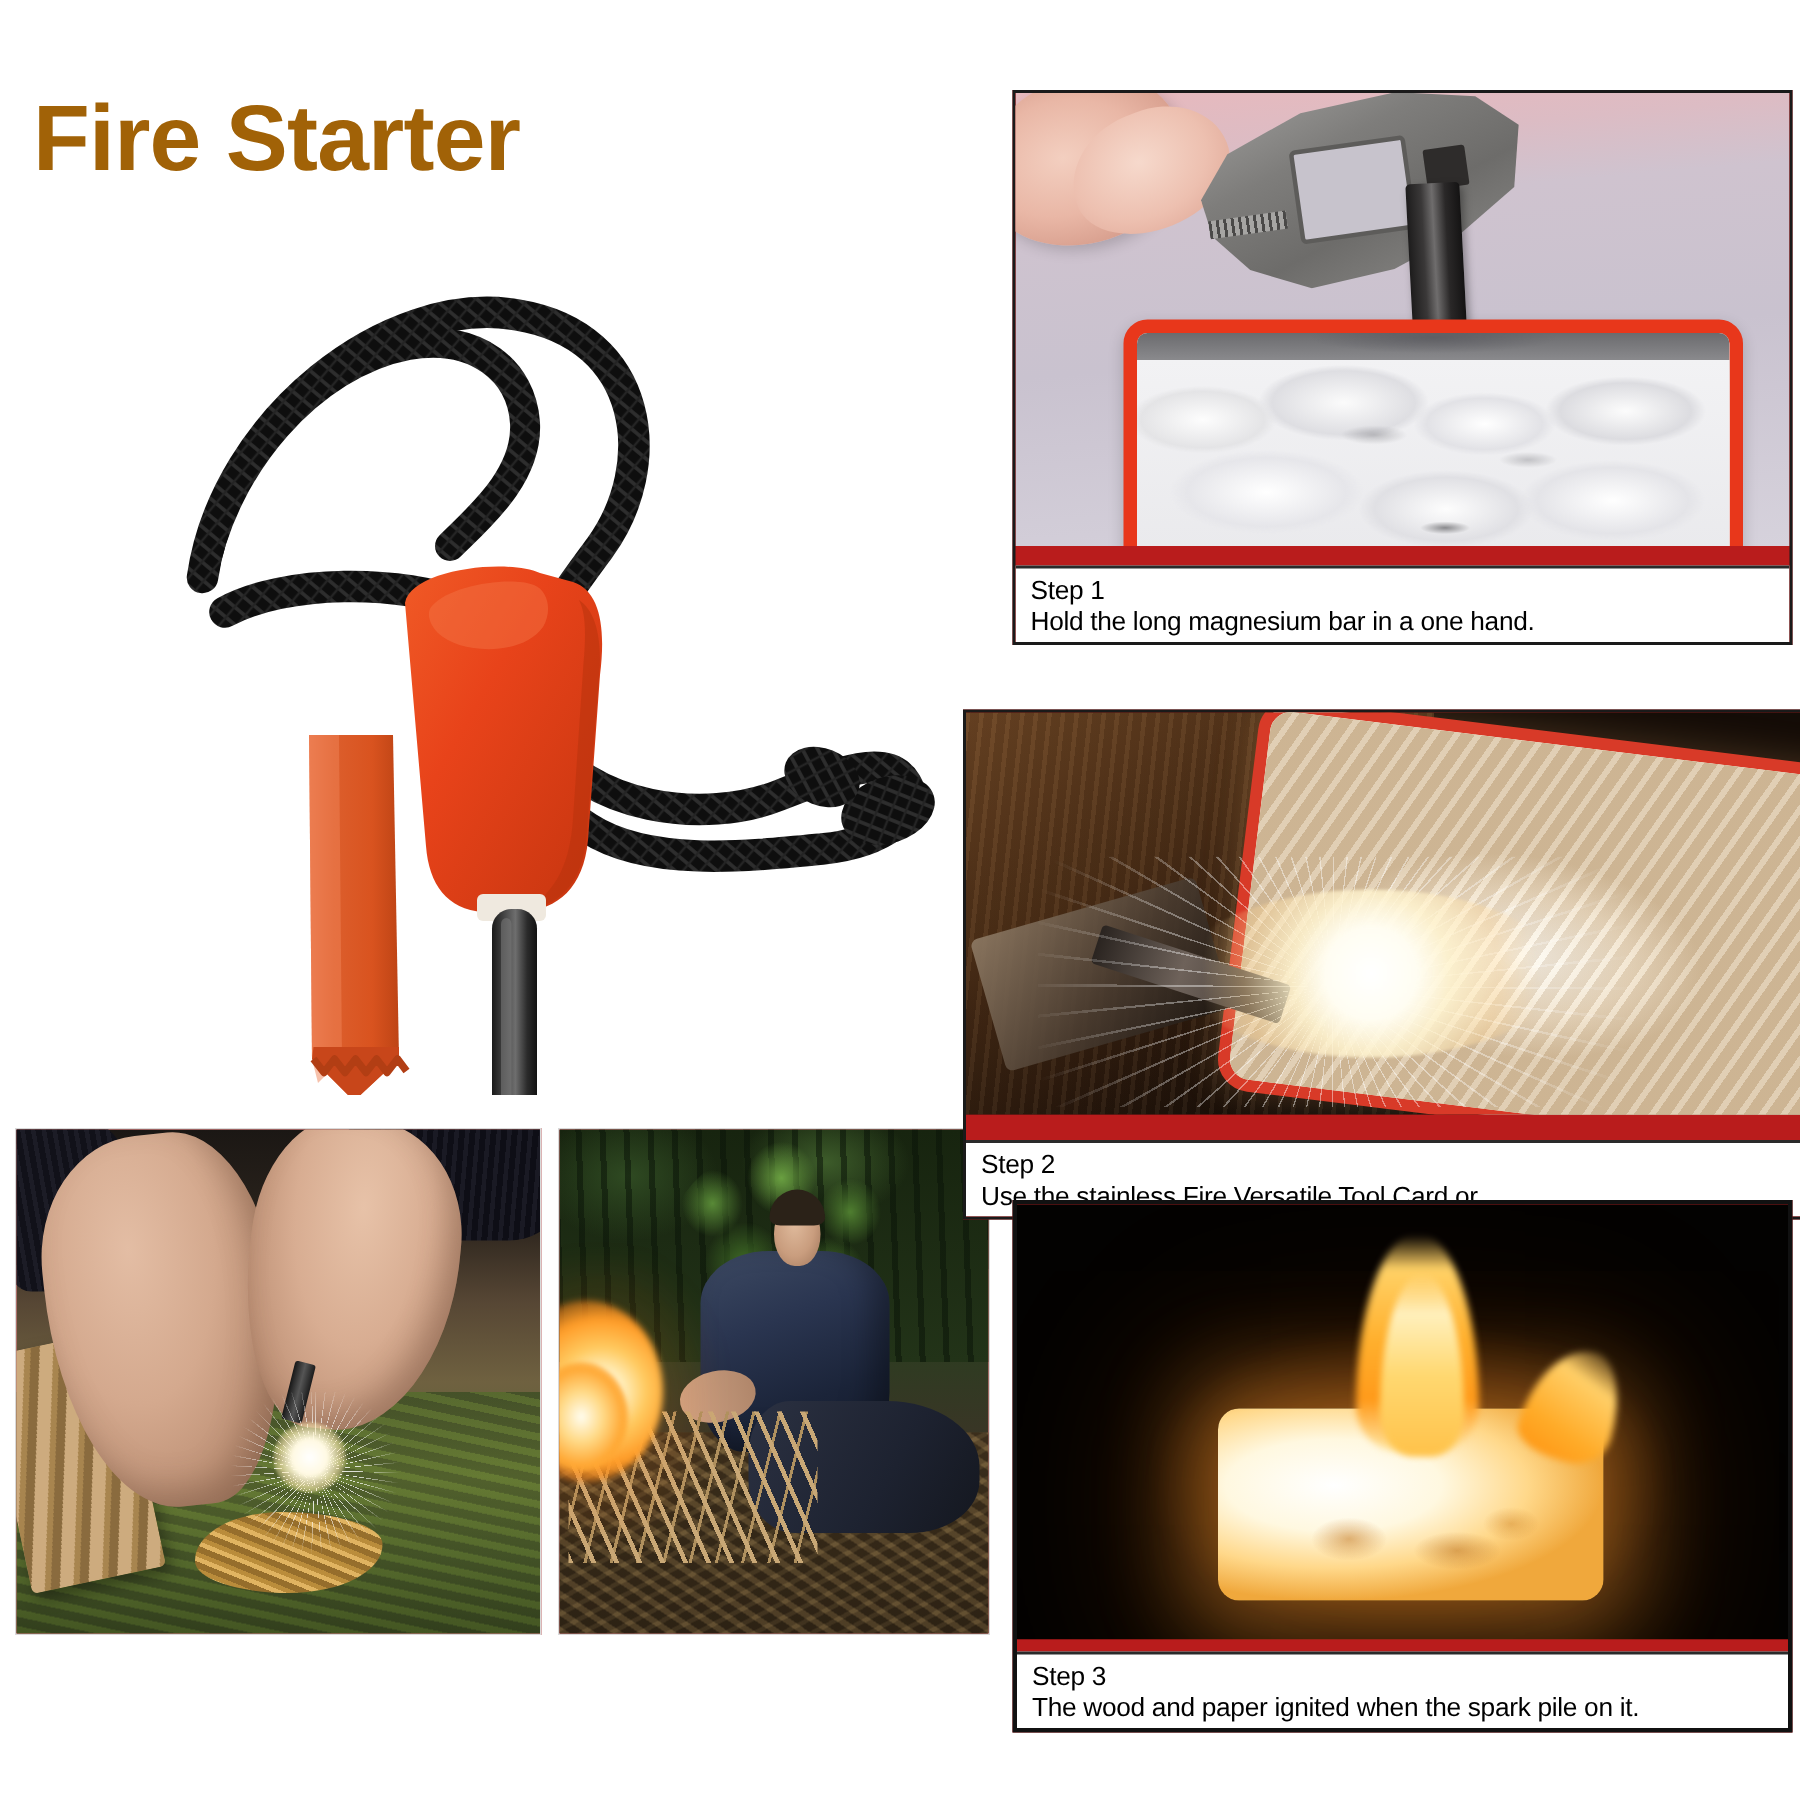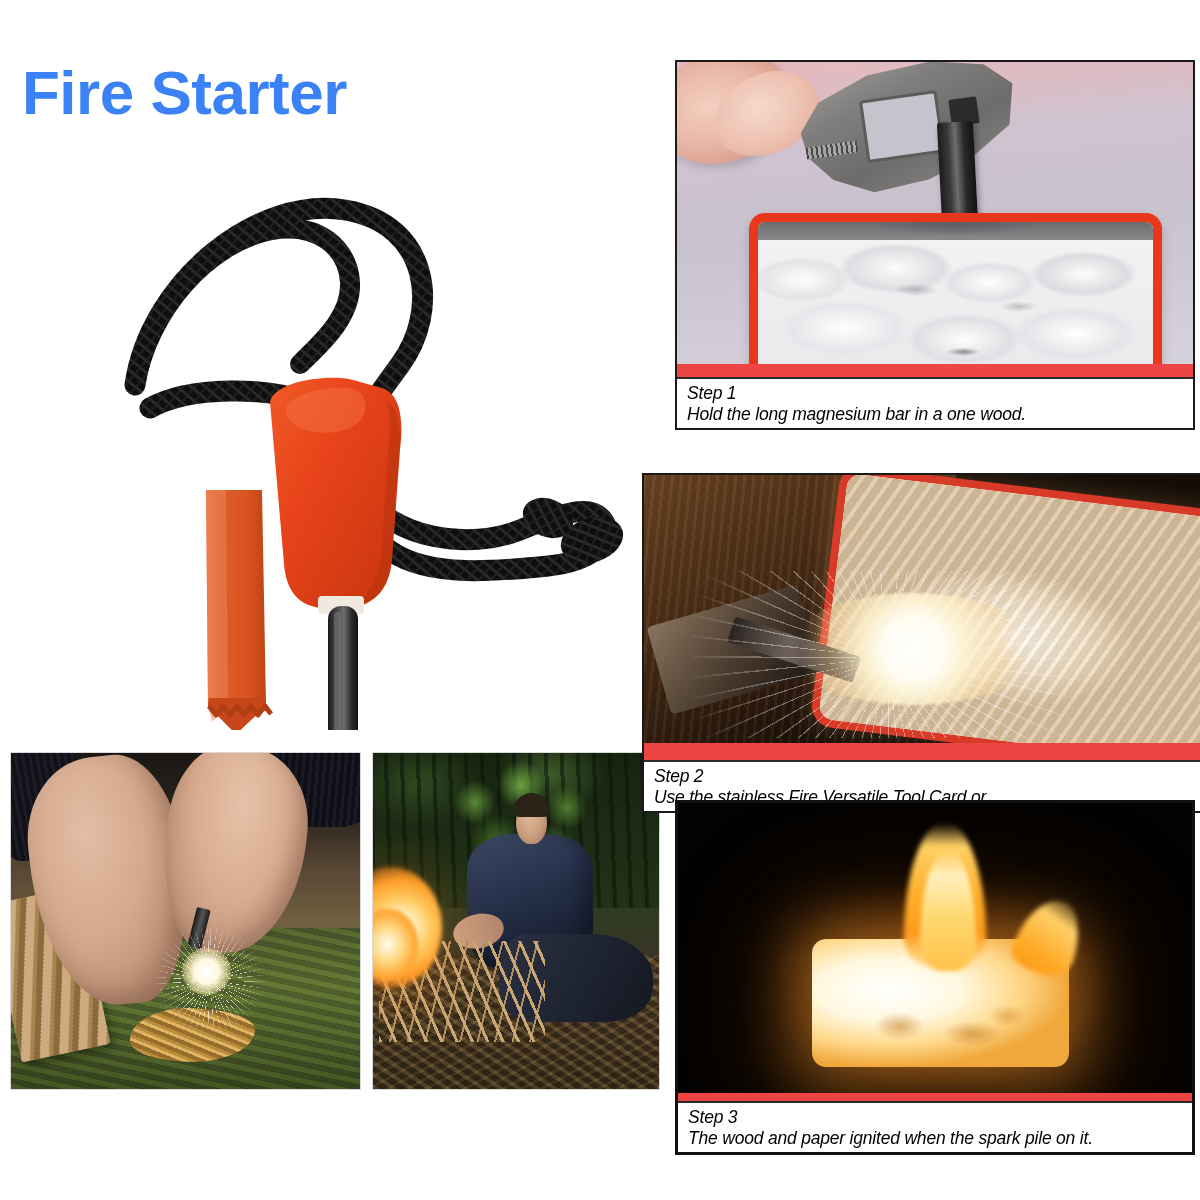--- a/index.html
+++ b/index.html
@@ -37,22 +37,21 @@
     width: 660px;
     height: 580px;
     background: #ffffff;
     overflow: hidden;
   }
 
   
   .photo-panel {
     position: absolute;
     overflow: hidden;
-    background: #ef4444;
-    font-style: italic;
+    background: #b91c1c;
   }
   .photo-stage {
     position: absolute;
     inset: 0;
     overflow: hidden;
   }
 
   
   #step-1-panel {
     left: 675px; top: 60px; width: 520px; height: 370px;
@@ -444,21 +443,21 @@
   }
   .f2-fireglow {
     position: absolute; left: -18%; top: 26%; width: 54%; height: 56%;
     background: radial-gradient(ellipse, rgba(255,170,60,0.28) 0%, rgba(255,120,20,0.1) 48%, rgba(255,90,0,0) 78%);
     filter: blur(8px);
   }
 </style>
 </head>
 <body>
 
-<div id="product-title" style="color: #3b82f6;">Fire Starter</div>
+<div id="product-title" style="color: #a16207;">Fire Starter</div>
 
 <div id="hero-product" aria-label="Fire starter with orange handle, black ferro rod, orange striker blade and black paracord lanyard">
   <svg class="hero-svg" width="660" height="580" viewBox="0 0 660 580">
     <defs>
       <linearGradient id="gHandle" x1="0" y1="0" x2="1" y2="1">
         <stop offset="0%" stop-color="#F05A26"></stop>
         <stop offset="38%" stop-color="#E8431A"></stop>
         <stop offset="100%" stop-color="#C5350F"></stop>
       </linearGradient>
       <linearGradient id="gStriker" x1="0" y1="0" x2="1" y2="0">
@@ -569,21 +568,21 @@
     <div class="s1-tool-teeth"></div>
     <div class="s1-rod"></div>
     <div class="s1-tin">
       <div class="s1-tin-inner"></div>
       <div class="s1-tinder"></div>
       <div class="s1-tinder-shade"></div>
     </div>
   </div>
   <div class="caption-box">
     <span class="caption-line caption-step">Step 1</span>
-    <span class="caption-line caption-step">Hold the long magnesium bar in a one wood.</span>
+    <span class="caption-line caption-step">Hold the long magnesium bar in a one hand.</span>
   </div>
 </div>
 
 <div class="photo-panel" id="step-2-panel">
   <div class="panel-photo" aria-label="Bright spark flashing onto tinder inside a red-rimmed tin in a dark room">
     <div class="s2-bg"></div>
     <div class="s2-wood"></div>
     <div class="s2-tin">
       <div class="s2-tinder"></div>
     </div>

